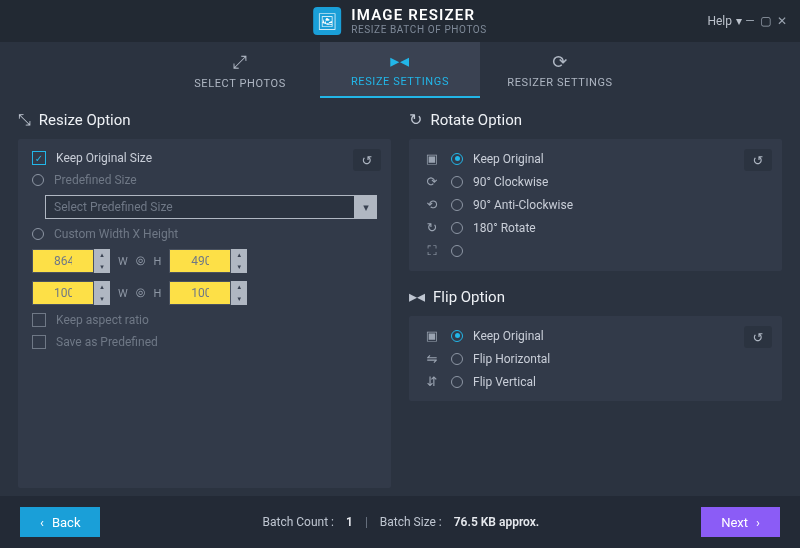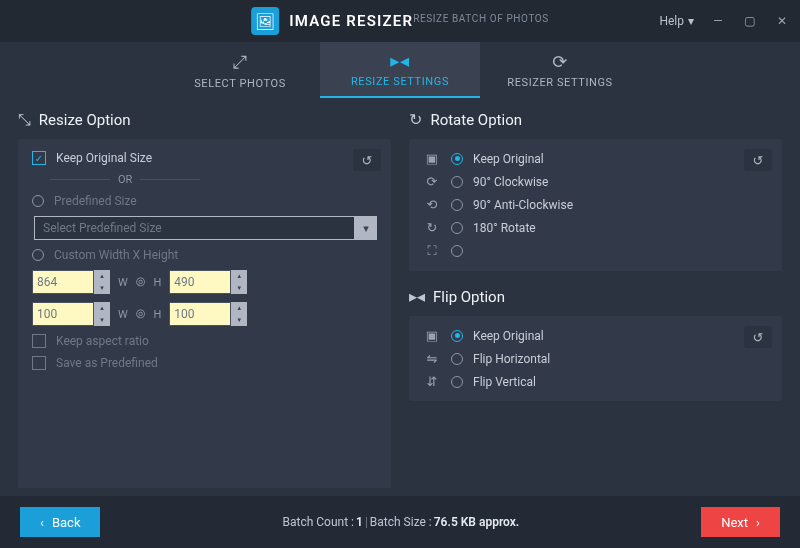--- a/index.html
+++ b/index.html
@@ -1,23 +1,23 @@
 <!DOCTYPE html>
 <html><head>
 <meta charset="utf-8">
 <style>
 *{margin:0;padding:0;box-sizing:border-box;font-family:-apple-system,"Segoe UI",Roboto,sans-serif}
 body{width:800px;height:548px;background:#2b3340;color:#cfd3da;overflow:hidden;position:relative}
 .titlebar{height:42px;background:#222933;display:flex;align-items:center;justify-content:space-between;padding:0 10px}
 .titlebar-left{display:flex;align-items:center;gap:10px;margin-left:auto;margin-right:auto;position:absolute;left:50%;transform:translateX(-50%)}
 .app-logo{width:28px;height:28px;background:#1a9fd8;border-radius:4px;display:flex;align-items:center;justify-content:center;color:#fff;font-size:16px}
-.app-title-block{display:flex;flex-direction:row;line-height:1.1}
+.app-title-block{display:flex;flex-direction:column;line-height:1.1}
 .app-title{color:#fff;font-size:15px;font-weight:600;letter-spacing:1.2px}
 .app-sub{color:#7f8a99;font-size:10px;letter-spacing:0.6px}
-.titlebar-right{display:flex;align-items:center;gap:16px;margin-left:auto}
+.titlebar-right{display:flex;align-items:center;gap:0;margin-left:auto}
 .help-link{color:#bcc2cc;font-size:12px;display:flex;align-items:center;gap:4px;cursor:pointer}
 .winbtn{width:16px;height:16px;display:flex;align-items:center;justify-content:center;color:#9ba4b0;font-size:12px;cursor:pointer}
 .tabs{height:56px;display:flex;justify-content:center;align-items:stretch;background:#2b3340}
 .tab{width:160px;display:flex;flex-direction:column;align-items:center;justify-content:center;gap:4px;color:#aeb6c2;font-size:11px;letter-spacing:0.6px;cursor:pointer}
 .tab.active{background:#3a4252;color:#22b6e8;border-bottom:2px solid #22b6e8}
 .tab-icon{font-size:18px}
 .body{display:flex;height:398px;padding:12px 18px 8px 18px;gap:18px}
 .col{flex:1;display:flex;flex-direction:column;gap:10px}
 .section-hdr{display:flex;align-items:center;gap:8px;font-size:15px;color:#eef1f5}
 .section-hdr .ico{color:#bfc6d1;font-size:16px}
@@ -25,36 +25,36 @@
 .row{display:flex;align-items:center;gap:10px;font-size:12px;color:#c9ced8}
 .row.dim{color:#6f7886}
 .reset-btn{position:absolute;top:10px;right:10px;width:28px;height:22px;background:#2b3340;border-radius:3px;display:flex;align-items:center;justify-content:center;font-size:13px;color:#aeb6c2;cursor:pointer}
 .check{width:14px;height:14px;border:1.5px solid #22b6e8;display:inline-flex;align-items:center;justify-content:center;color:#22b6e8;font-size:10px}
 .check.empty{border-color:#6f7886;color:transparent}
 .radio{width:12px;height:12px;border:1.5px solid #8d96a4;border-radius:50%;display:inline-flex;align-items:center;justify-content:center}
 .radio.on{border-color:#22b6e8}
 .radio.on::after{content:"";width:5px;height:5px;border-radius:50%;background:#22b6e8}
 .or-div{display:flex;align-items:center;gap:8px;color:#8892a0;font-size:11px;margin:0 0 0 18px}
 .or-div::before,.or-div::after{content:"";flex:1;height:1px;background:#49515f;max-width:60px}
-.select{display:flex;align-items:flex-end;margin-left:2px}
+.select{display:flex;align-items:flex-end;margin-left:13px}
 .select-input{flex:1;height:24px;background:#2b3340;border:1px solid #b0b7c2;padding:0 8px;color:#6f7886;font-size:12px;display:flex;align-items:center}
 .select-caret{width:22px;height:24px;background:#b0b7c2;color:#3a4252;display:flex;align-items:center;justify-content:center;font-size:11px}
 .dim-inputs{display:flex;align-items:center;gap:8px;margin-left:0}
 .numinput{display:flex;align-items:stretch;height:24px}
-.numinput input{width:62px;background:#fef9c3;border:1px solid #49515f;color:#6f7886;font-size:12px;padding:0 4px}
+.numinput input{width:62px;background:#fde047;border:1px solid #49515f;color:#6f7886;font-size:12px;padding:0 21px}
 .spin{width:16px;background:#b0b7c2;display:flex;flex-direction:column}
 .spin span{flex:1;display:flex;align-items:center;justify-content:center;color:#3a4252;font-size:7px}
 .dim-label{color:#8d96a4;font-size:11px}
 .link-icon{color:#8d96a4;font-size:12px}
 .icon-col{width:18px;display:inline-flex;justify-content:center;color:#9aa3b1;font-size:13px}
 .footer{height:52px;background:#232a36;display:flex;align-items:center;justify-content:space-between;padding:0 20px}
 .btn{height:30px;padding:0 20px;display:flex;align-items:center;gap:8px;font-size:13px;color:#fff;cursor:pointer}
 .btn-back{background:#1a9fd8}
-.btn-next{background:#ef4444}
-.footer-center{font-size:12px;color:#bfc6d1;display:flex;gap:2px}
+.btn-next{background:#8b5cf6}
+.footer-center{font-size:12px;color:#bfc6d1;display:flex;gap:12px}
 .bold{font-weight:600;color:#e6e9ee}
 </style>
 </head>
 <body>
 
 <div class="titlebar">
   <div class="titlebar-left">
     <div class="app-logo">🖼</div>
     <div class="app-title-block">
       <div class="app-title">IMAGE RESIZER</div>
@@ -92,23 +92,20 @@
     <div class="section-hdr">
       <span class="ico">⤡</span>
       <span>Resize Option</span>
     </div>
     <div class="panel" style="flex:1">
       <div class="reset-btn">↺</div>
       <div class="row">
         <span class="check">✓</span>
         <span>Keep Original Size</span>
       </div>
-      <div class="or-div">
-          <span>OR</span>
-        </div>
       <div class="row dim">
         <span class="radio"></span>
         <span>Predefined Size</span>
       </div>
       <div class="select">
         <div class="select-input">Select Predefined Size</div>
         <div class="select-caret">▾</div>
       </div>
       <div class="row dim">
         <span class="radio"></span>

